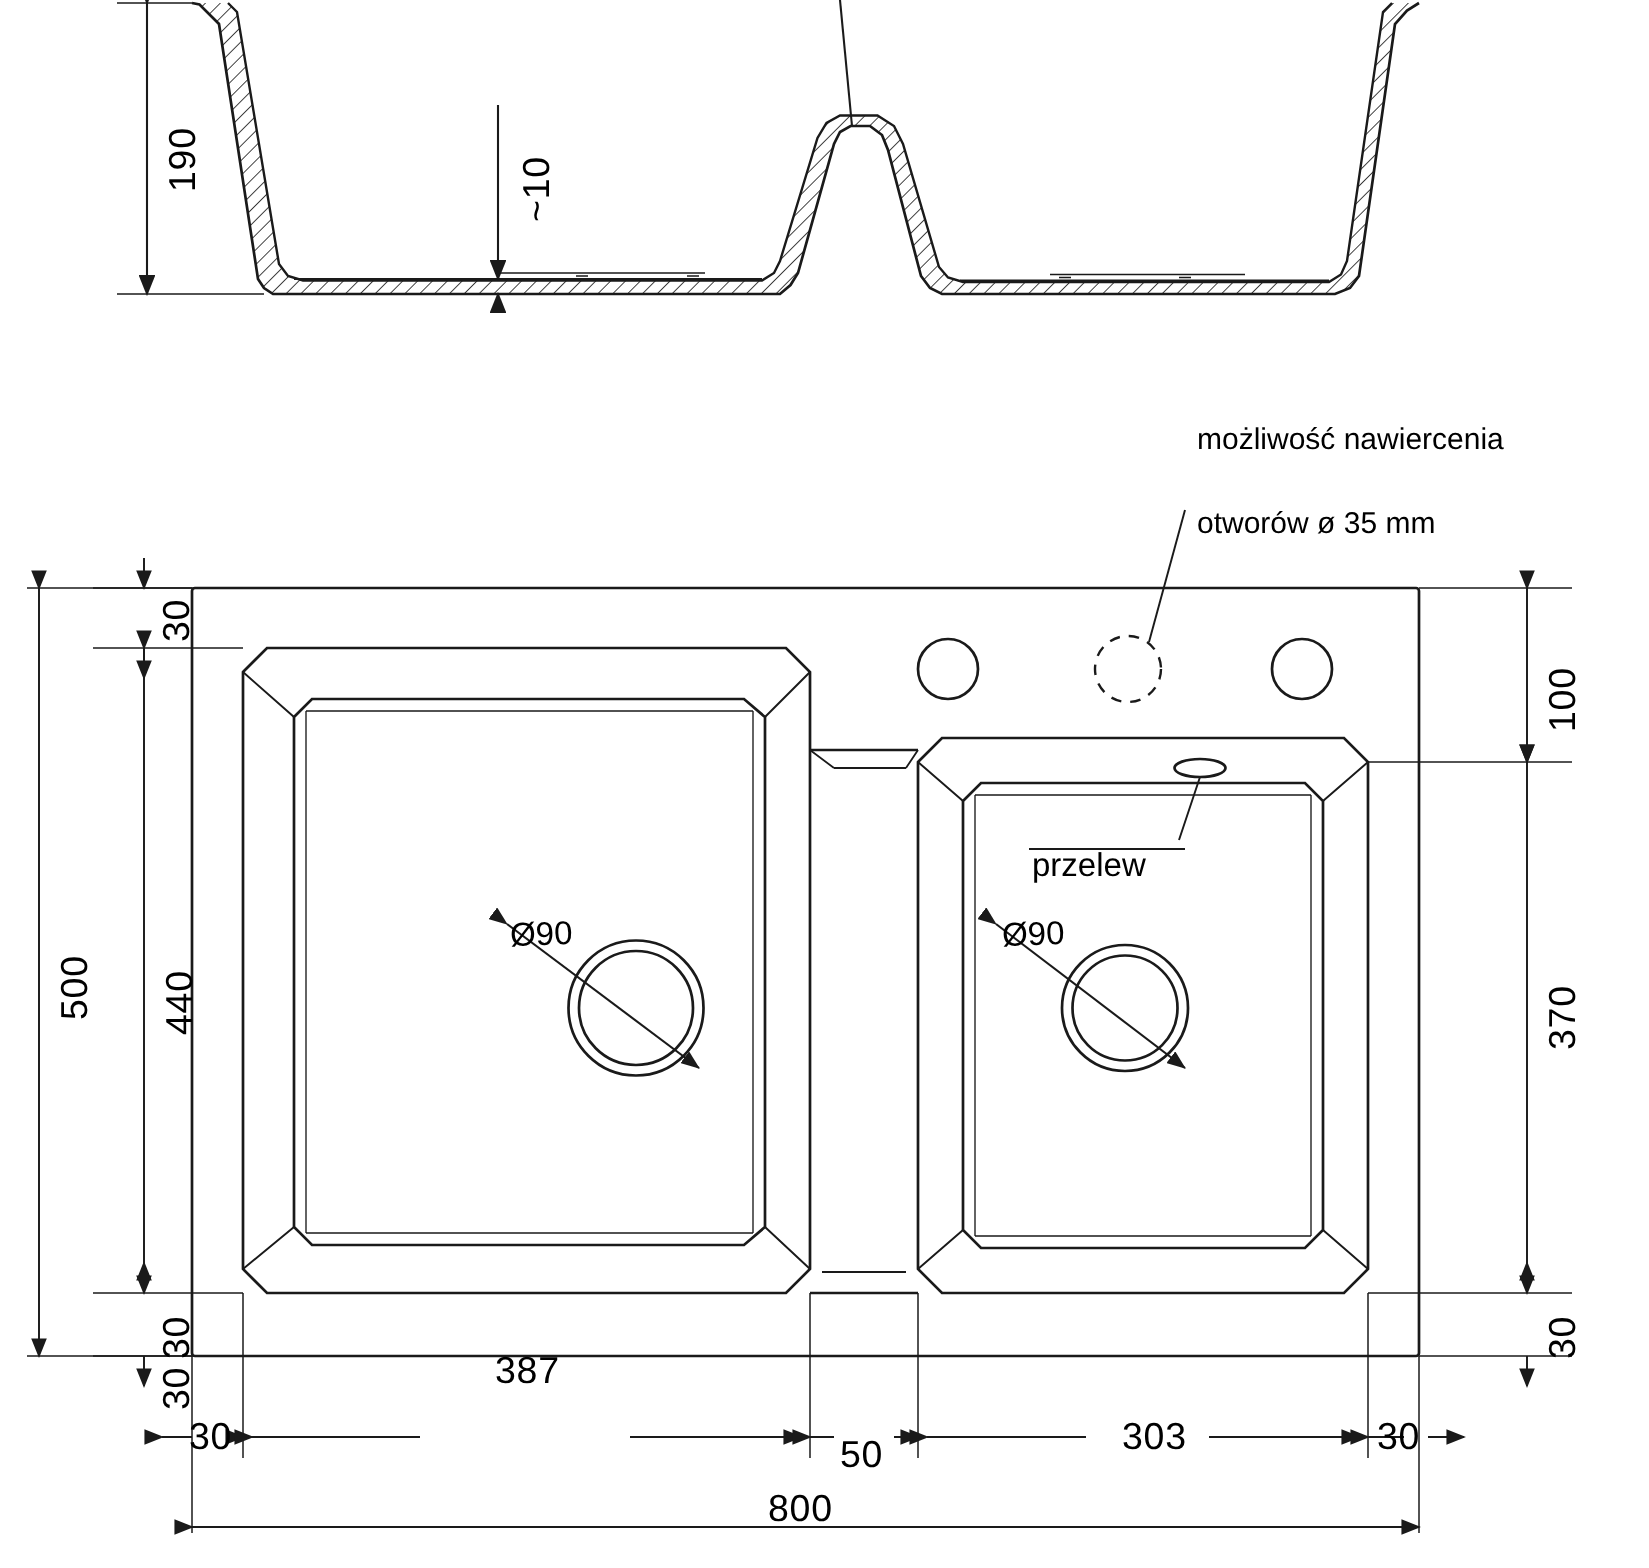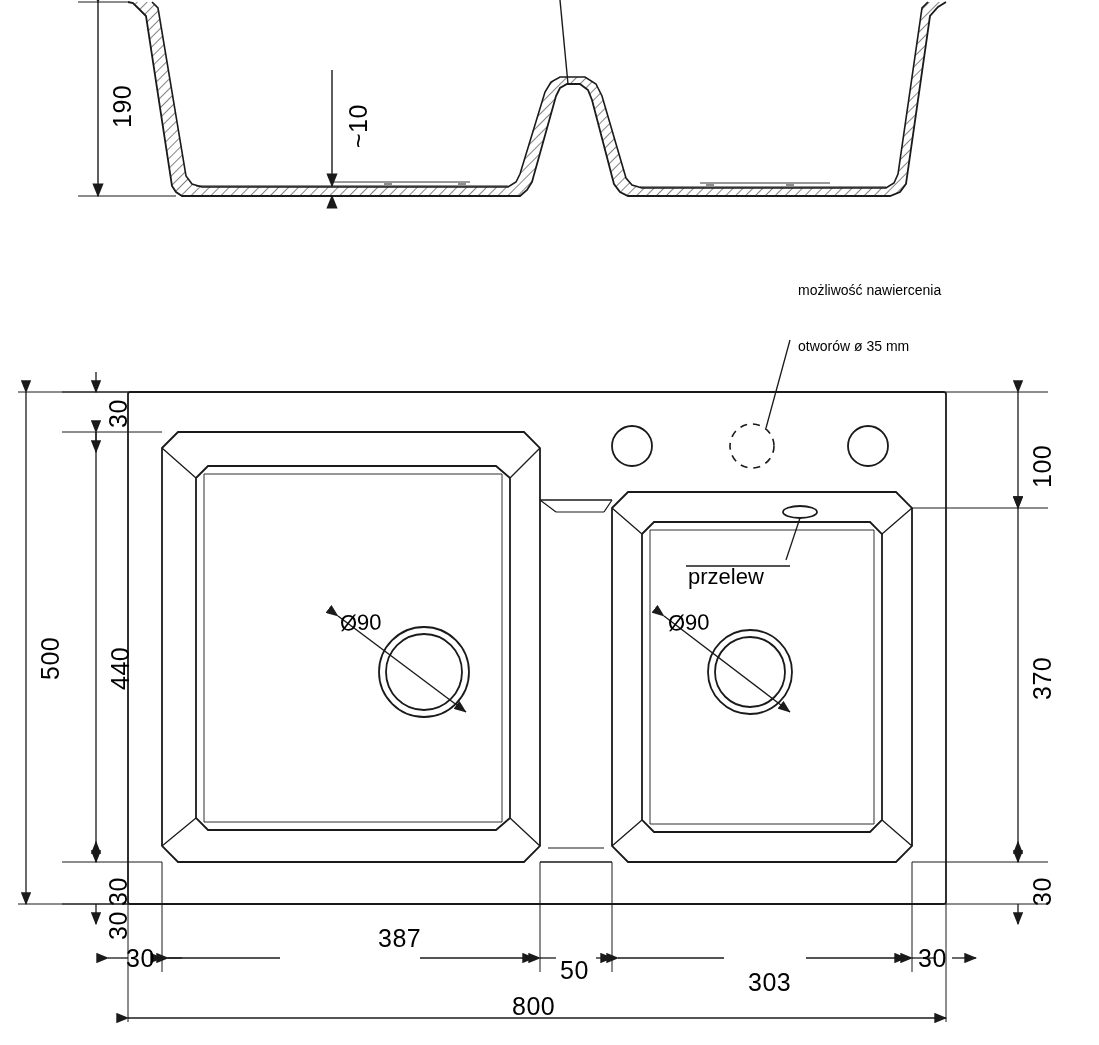--- a/index.html
+++ b/index.html
@@ -28,21 +28,21 @@
     font-family: "Liberation Sans", sans-serif;
     color: #000;
     white-space: nowrap;
     line-height: 1.15;
   }
   .lbl.dim {
     font-size: 25px;
     letter-spacing: 0.5px;
   }
   .lbl.note {
-    font-size: 14px;
+    font-size: 20px;
   }
   .lbl.small {
     font-size: 22px;
   }
   .rot90 {
     transform: rotate(-90deg);
     transform-origin: left top;
   }
 </style>
 </head>
@@ -212,20 +212,20 @@
   <div class="lbl dim rot90" style="left:106px; top:690px;">440</div>
   <div class="lbl dim rot90" style="left:104px; top:428px;">30</div>
   <div class="lbl dim rot90" style="left:104px; top:906px;">30</div>
   <div class="lbl dim rot90" style="left:104px; top:940px;">30</div>
 
   <div class="lbl dim rot90" style="left:1028px; top:488px;">100</div>
   <div class="lbl dim rot90" style="left:1028px; top:700px;">370</div>
   <div class="lbl dim rot90" style="left:1028px; top:906px;">30</div>
 
   <div class="lbl dim" style="left:126px; top:944px;">30</div>
-  <div class="lbl dim" style="left:330px; top:924px;margin-left:48px;">387</div>
+  <div class="lbl dim" style="left:330px; top:900px;">387</div>
   <div class="lbl dim" style="left:560px; top:944px;margin-top:12px;">50</div>
-  <div class="lbl dim" style="left:748px; top:944px;margin-top:24px;">303</div>
+  <div class="lbl dim" style="left:748px; top:944px;">303</div>
   <div class="lbl dim" style="left:918px; top:944px;">30</div>
 
   <div class="lbl dim" style="left:512px; top:992px;">800</div>
 
 </div>
 
 </body></html>

